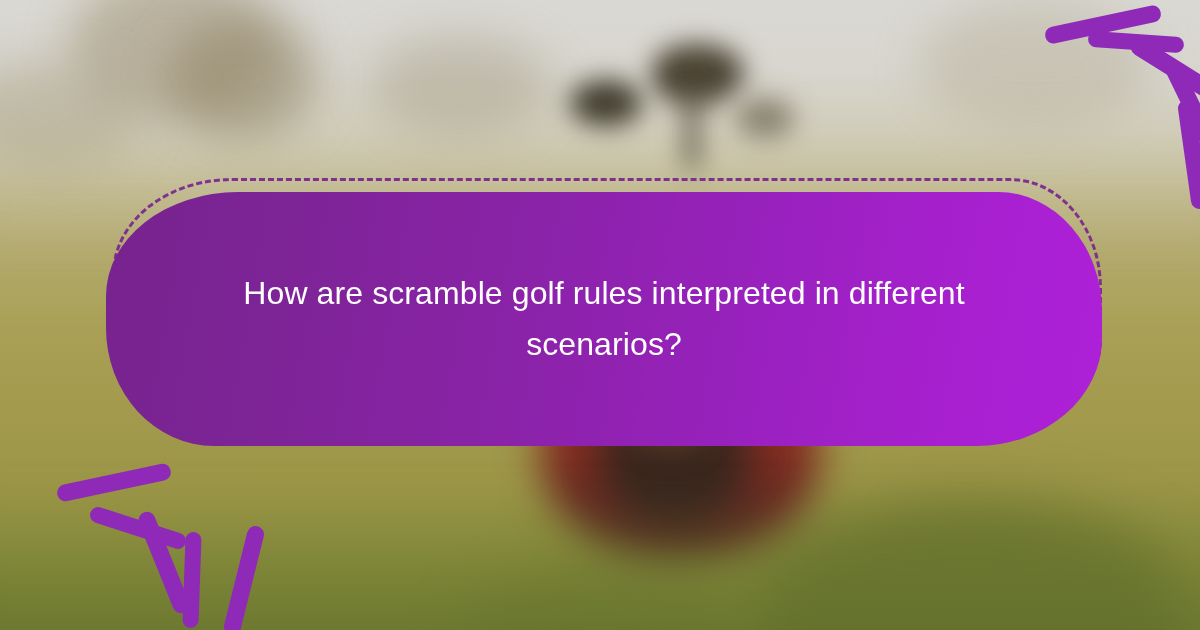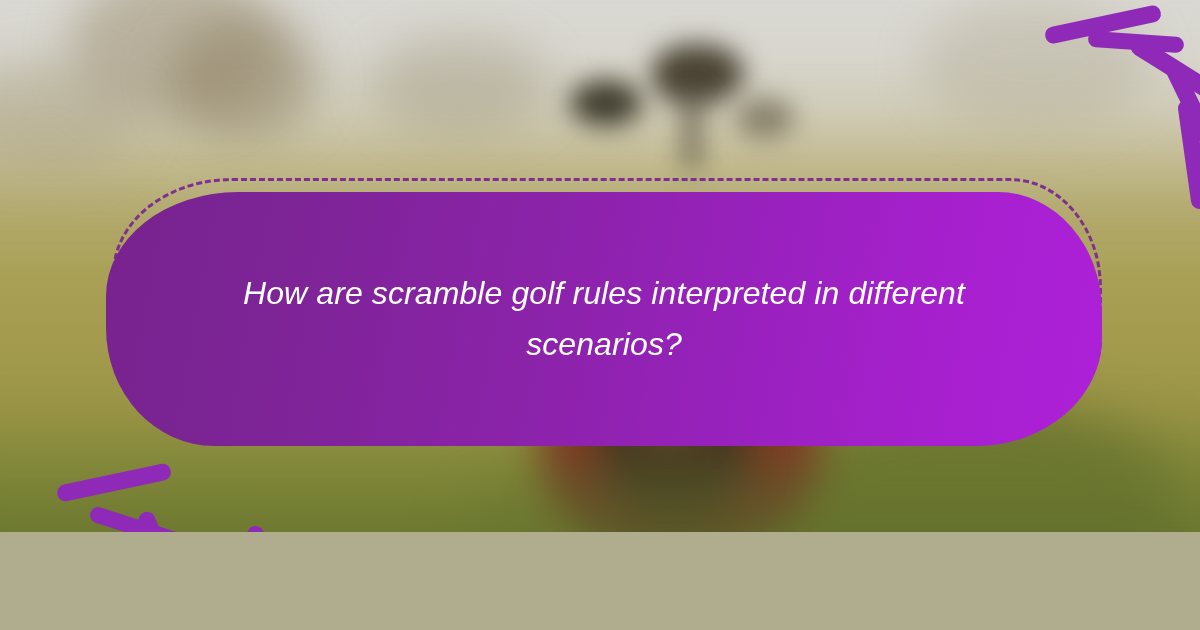--- a/index.html
+++ b/index.html
@@ -7,23 +7,22 @@
 
   html, body {
     width:1200px; height:630px;
     overflow:hidden;
     background:#b0ad8f;
     font-family:"Liberation Sans", sans-serif;
   }
 
   #stage {
     position:relative;
-    width:1200px; height:532px;
+    width:1200px; height:630px;
     overflow:hidden;
-    font-style:italic;
   }
 
   
   .bg-wrap {
     position:absolute;
     inset:-60px;
     overflow:hidden;
   }
   .bg-base {
     position:absolute;

